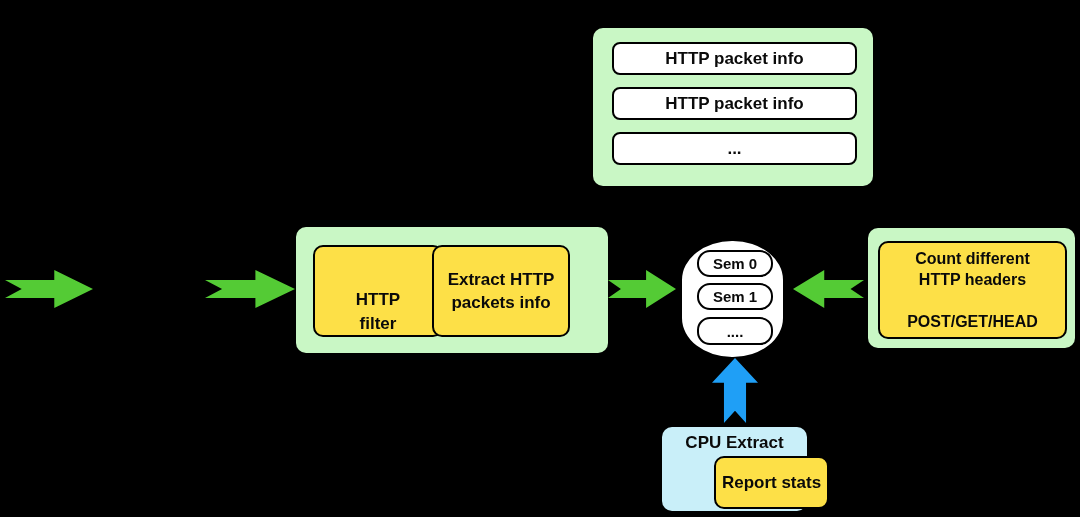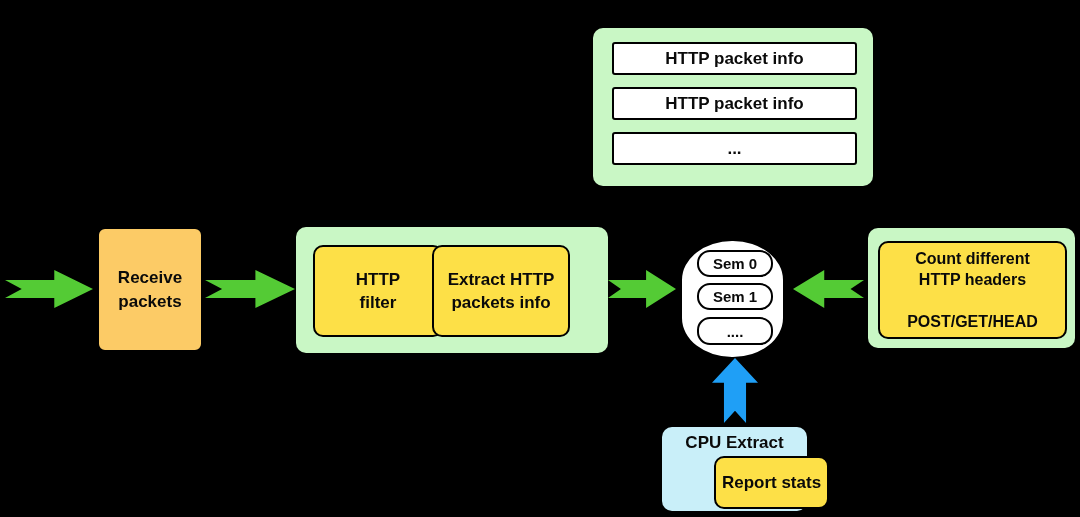--- a/index.html
+++ b/index.html
@@ -22,21 +22,21 @@
     text-align: center;
   }
   .multiline { white-space: pre-line; line-height: 1.38; }
   .green-container {
     background: #c9f7c5;
     border-radius: 10px;
   }
   .white-box {
     background: #ffffff;
     border: 2px solid #000000;
-    border-radius: 3px;
+    border-radius: 8px;
     font-size: 17px;
   }
   .yellow-box {
     background: #fde047;
     border: 2px solid #000000;
     border-radius: 10px;
     font-size: 17px;
   }
   .orange-box {
     background: #fccb66;
@@ -83,29 +83,25 @@
   </div>
   <div class="abs white-box center" style="left:612px; top:87px; width:245px; height:33px;">
     <span>HTTP packet info</span>
   </div>
   <div class="abs white-box center" style="left:612px; top:132px; width:245px; height:33px;">
     <span>...</span>
   </div>
 
   <div class="abs garrow" style="left:5px; top:270px; width:88px; height:38px;"></div>
 
-  <div class="abs orange-box center" style="left:97px; top:227px; width:106px; height:125px;">
-    <span class="multiline">Receive
-packets</span>
-  </div>
 
   <div class="abs garrow" style="left:205px; top:270px; width:90px; height:38px;"></div>
 
   <div class="abs green-container" style="left:296px; top:227px; width:312px; height:126px;"></div>
-  <div class="abs yellow-box center" style="left:313px; top:245px; width:130px; height:92px;">
+  <div class="abs yellow-box center" style="left:313px; top:245px; width:130px; height:92px;align-items:flex-end;">
     <span class="multiline">HTTP
 filter</span>
   </div>
   <div class="abs yellow-box center" style="left:432px; top:245px; width:138px; height:92px;">
     <span class="multiline">Extract HTTP
 packets info</span>
   </div>
 
   <div class="abs garrow" style="left:608px; top:270px; width:68px; height:38px;"></div>
 

